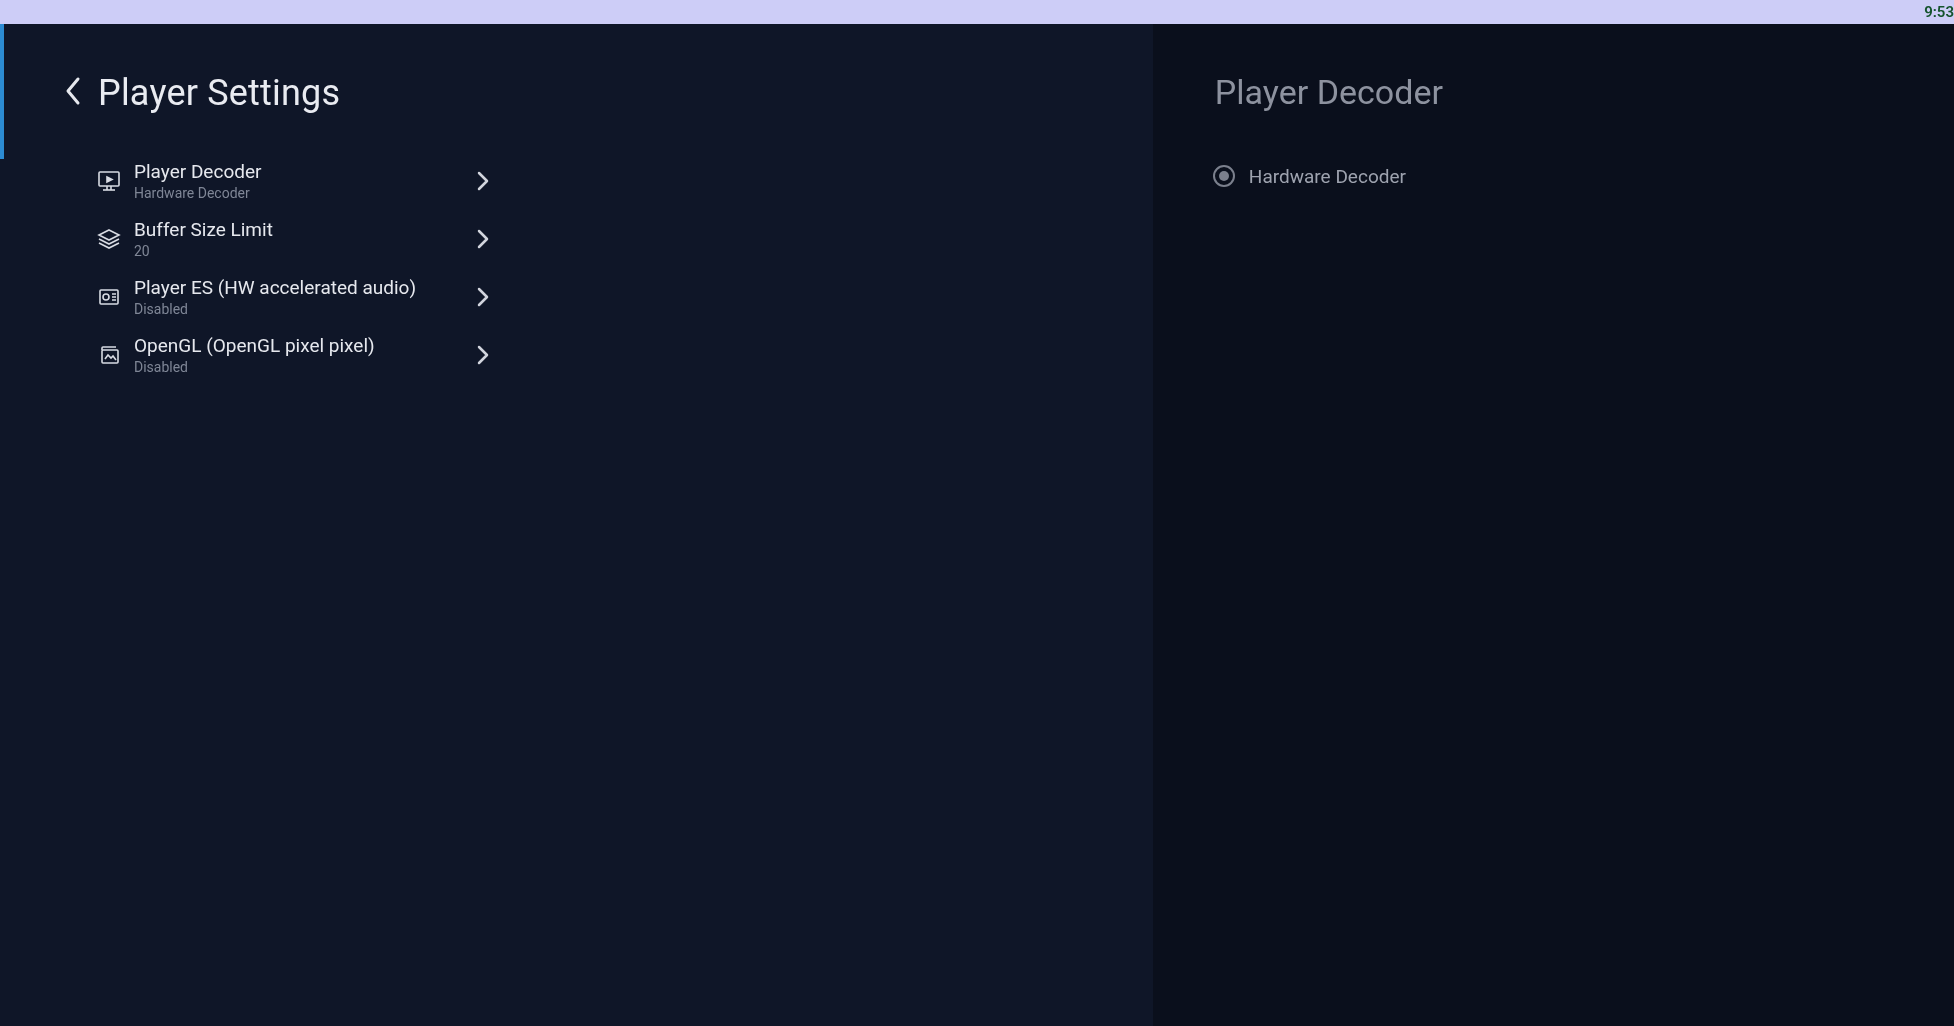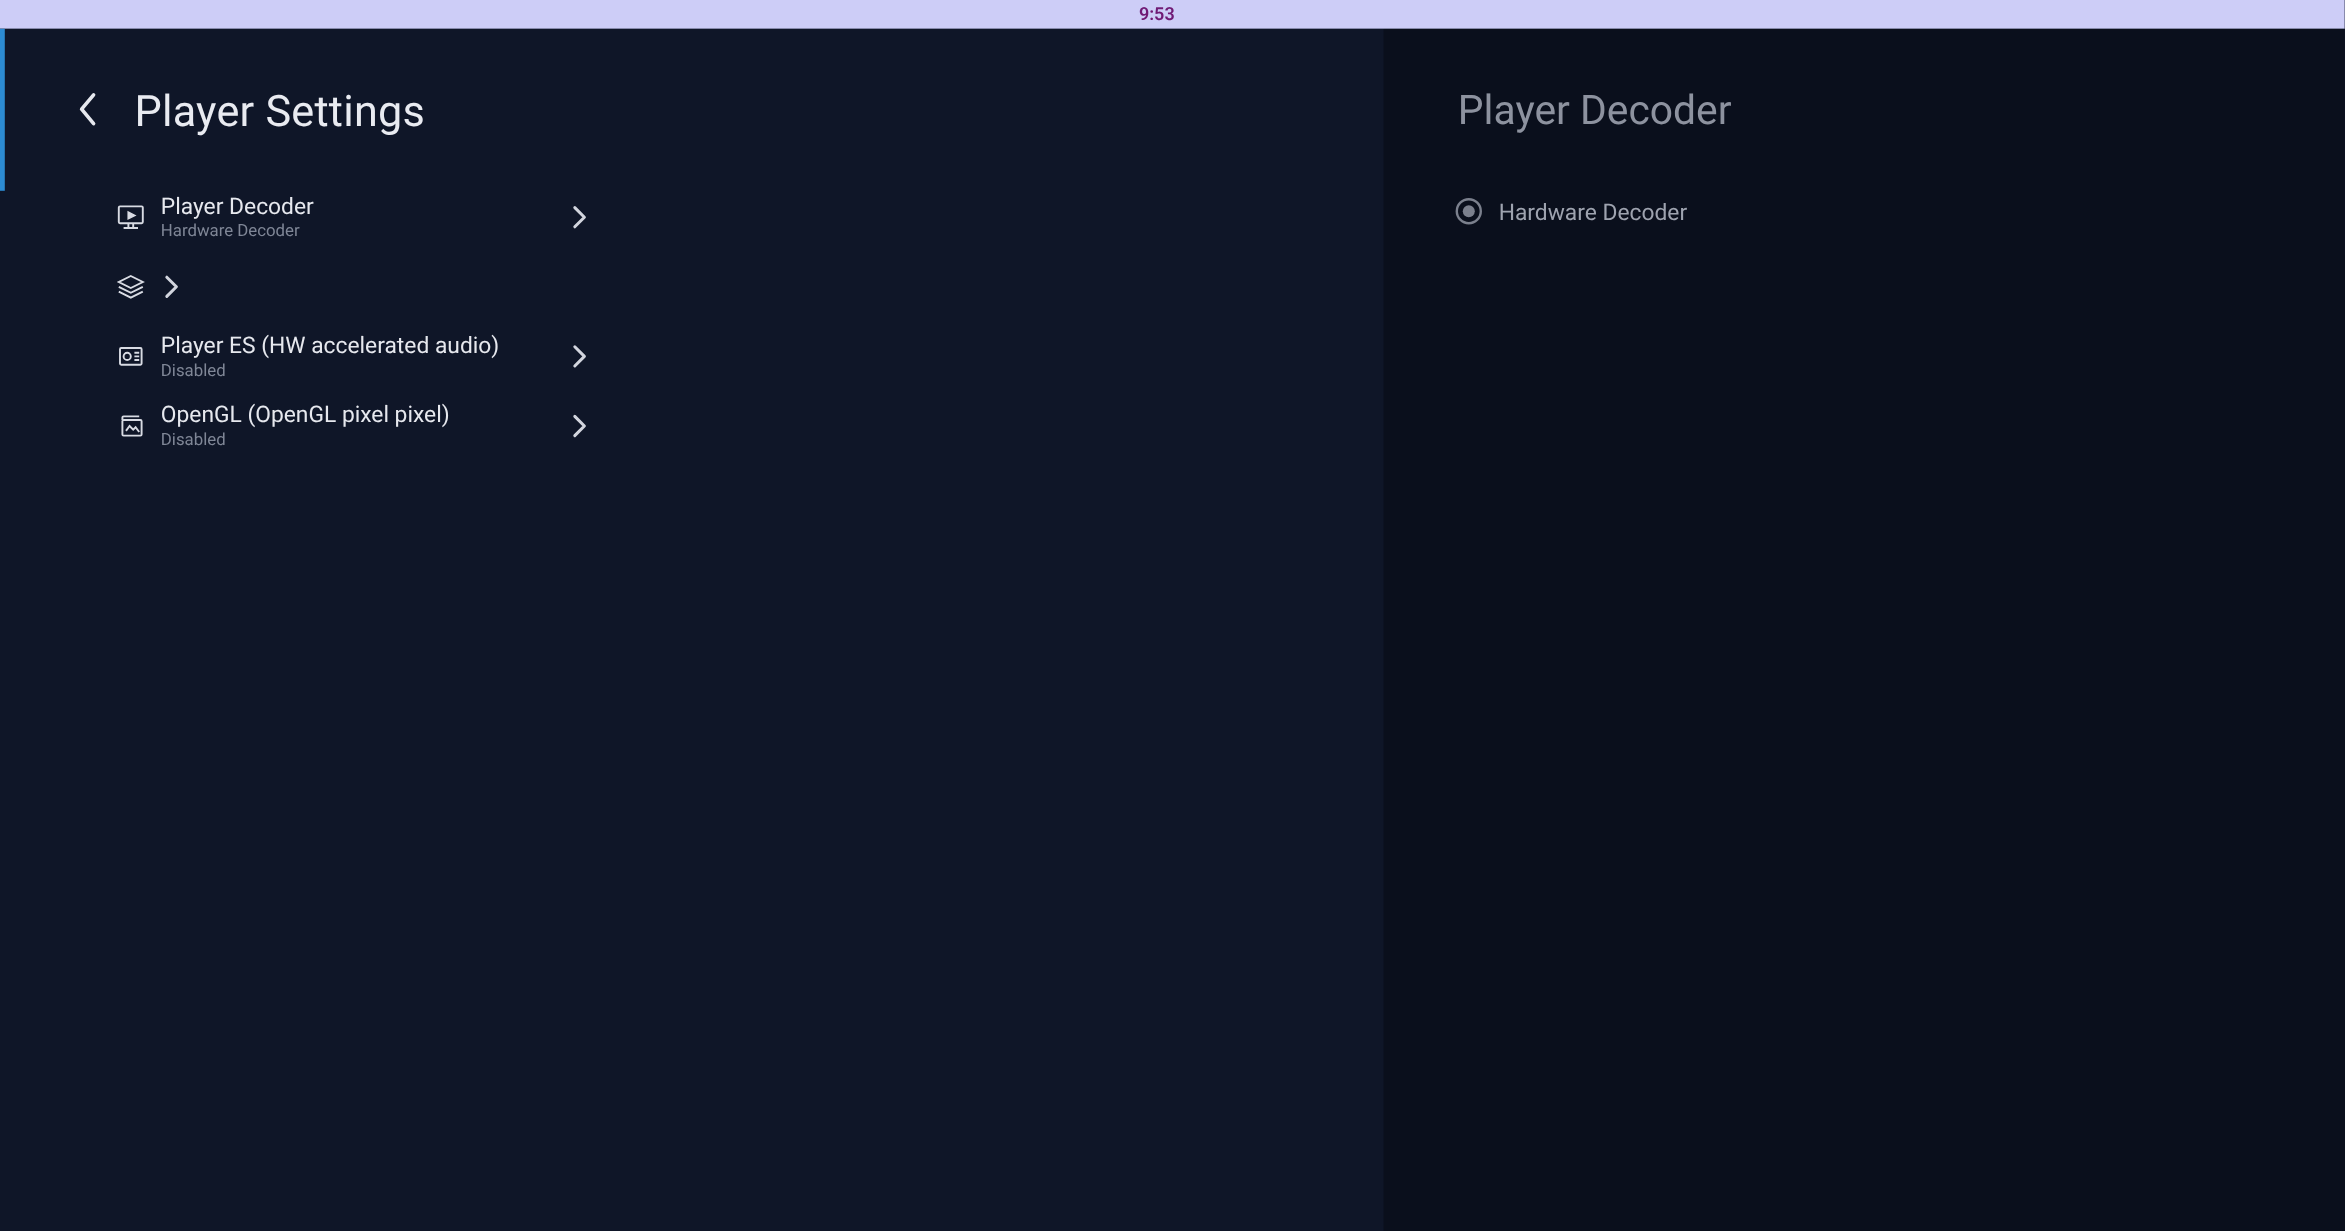--- a/index.html
+++ b/index.html
@@ -3,24 +3,24 @@
 <meta charset="utf-8">
 <style>
   * { margin: 0; padding: 0; box-sizing: border-box; }
   html, body { width: 100%; height: 100%; font-family: -apple-system, BlinkMacSystemFont, "Segoe UI", Roboto, sans-serif; }
   body { background: #0f1628; color: #d8dbe3; overflow: hidden; }
 
   .status-bar {
     height: 24px;
     background: #cdcdf7;
     display: flex;
-    justify-content: center;
-    align-items: center;
-    padding-right: 26px;
-    color: #701a75;
+    justify-content: flex-end;
+    align-items: center;
+    padding-right: 0;
+    color: #14532d;
     font-weight: 600;
     font-size: 15px;
   }
 
   .thin-strip {
     position: absolute;
     left: 0;
     top: 24px;
     width: 4px;
     height: 135px;
@@ -40,21 +40,21 @@
 
   .right-pane {
     width: 41%;
     background: #0a0f1c;
     padding: 0;
   }
 
   .page-header {
     display: flex;
     align-items: center;
-    gap: 28px;
+    gap: 14px;
     padding: 48px 0 0 64px;
     margin-bottom: 38px;
   }
 
   .back-chevron svg { width: 20px; height: 32px; }
   .back-chevron path { stroke: #e6e8ee; stroke-width: 3; fill: none; stroke-linecap: round; stroke-linejoin: round; }
 
   .page-title {
     font-size: 36px;
     font-weight: 400;
@@ -169,20 +169,24 @@
       </div>
 
       <div class="setting-row">
         <span class="setting-icon">
           <svg viewBox="0 0 24 24" fill="none" stroke-width="1.6">
             <path d="M12 3 L22 8 L12 13 L2 8 Z"></path>
             <path d="M2 12 L12 17 L22 12"></path>
             <path d="M2 16 L12 21 L22 16"></path>
           </svg>
         </span>
+        <div class="setting-text">
+          <span class="setting-label">Buffer Size Limit</span>
+          <span class="setting-value">20</span>
+        </div>
         <span class="row-chevron">
           <svg viewBox="0 0 12 20">
               <path d="M2 2 L10 10 L2 18"></path>
             </svg>
         </span>
       </div>
 
 
       <div class="setting-row">
         <span class="setting-icon">

